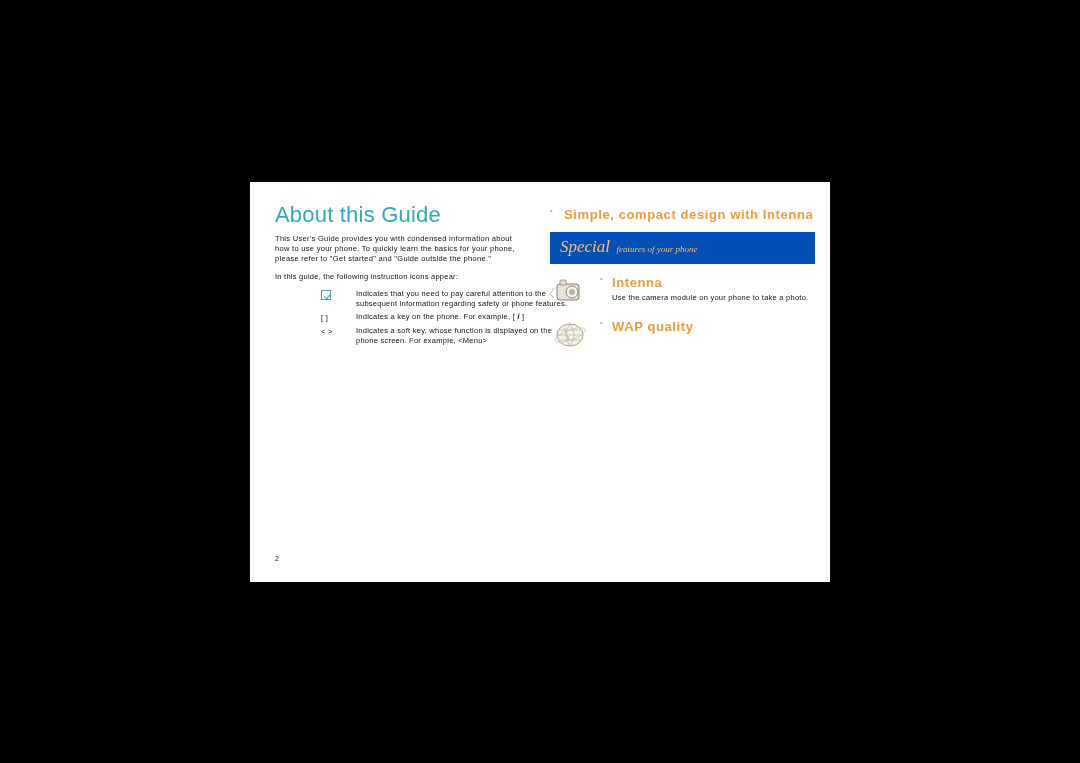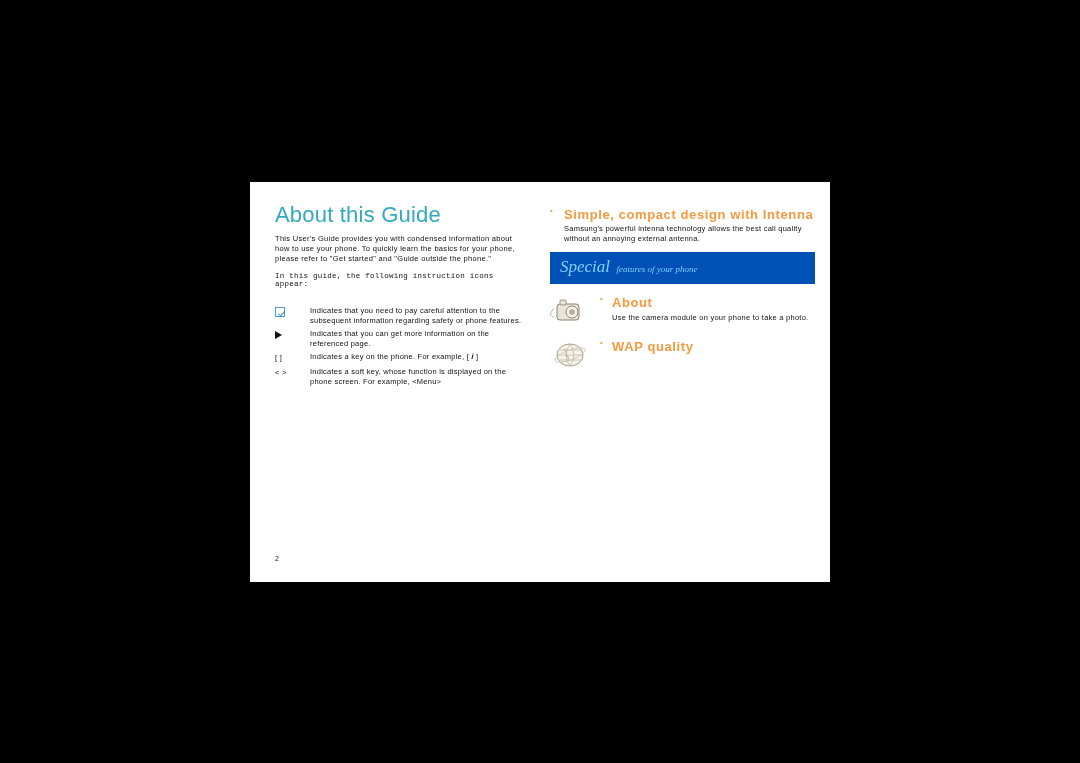--- a/index.html
+++ b/index.html
@@ -41,25 +41,25 @@
     font-size: 7.5px;
     color: #111;
     line-height: 1.35;
     letter-spacing: 0.3px;
     margin-bottom: 8px;
   }
   .sub-line {
     font-size: 7.5px;
     color: #111;
     letter-spacing: 0.25px;
-    margin-bottom: 18px;
-    font-family: Liberation Mono, monospace;
+    margin-bottom: 8px;
   }
   .icon-table {
     width: 100%;
+    margin-left: 46px;
   }
   .icon-row {
     display: flex;
     font-size: 7.5px;
     color: #111;
     letter-spacing: 0.25px;
     line-height: 1.35;
     margin-bottom: 3px;
   }
   .icon-cell {
@@ -106,21 +106,21 @@
     line-height:1.35;
     margin-top:4px;
     margin-bottom:8px;
   }
   .feat-bullet { width:14px; flex-shrink:0; color:#f59a3e; }
   .feat-text { flex:1; }
   .feat-title { color:#f59a3e; font-weight:bold; letter-spacing:0.6px; font-size:13px; display:block; margin-bottom:1px;}
   .feat-desc { color:#111; font-size:7.5px; display:block;}
   .banner {
     background:#0050b5;
-    color:#7dd3fc;
+    color:#fdba74;
     padding:5px 10px 7px 10px;
     margin-bottom:10px;
   }
   .banner-main {
     font-family: Georgia, 'Times New Roman', serif;
     font-style: italic;
     font-size: 17px;
     font-weight: normal;
     letter-spacing: 0px;
   }
@@ -159,40 +159,35 @@
     <h1 class="title-main">About this Guide</h1>
     <p class="intro-text">This User's Guide provides you with condensed information about how to use your phone. To quickly learn the basics for your phone, please refer to "Get started" and "Guide outside the phone."</p>
     <p class="sub-line">In this guide, the following instruction icons appear:</p>
 
     <div class="icon-table">
       <div class="icon-row">
         <div class="icon-cell"><span class="icon-check"></span></div>
         <div class="desc-cell">Indicates that you need to pay careful attention to the subsequent information regarding safety or phone features.</div>
       </div>
       <div class="icon-row">
-        <div class="icon-cell"><span class="icon-arrow"></span></div>
-        <div class="desc-cell">Indicates that you can get more information on the referenced page.</div>
-      </div>
-      <div class="icon-row">
         <div class="icon-cell">[    ]</div>
         <div class="desc-cell">Indicates a key on the phone. For example, [ 𝒊 ]</div>
       </div>
       <div class="icon-row">
         <div class="icon-cell">&lt;    &gt;</div>
         <div class="desc-cell">Indicates a soft key, whose function is displayed on the phone screen. For example, &lt;Menu&gt;</div>
       </div>
     </div>
   </div>
 
   <div class="col-right">
     <div class="feat-intro">
       <div class="feat-bullet">•</div>
       <div class="feat-text">
         <span class="feat-title">Simple, compact design with Intenna</span>
-        <span class="feat-desc">Samsung's powerful intenna technology allows the best call quality without an annoying external antenna.</span>
       </div>
     </div>
 
     <div class="banner">
       <span class="banner-main">Special</span>
       <span class="banner-sub">features of your phone</span>
     </div>
 
     <div class="feat-block">
       <div class="feat-icon-cell">
@@ -200,21 +195,21 @@
           <rect x="7" y="10" width="22" height="16" rx="3" fill="#e8e4dc" stroke="#8a8370" stroke-width="1"></rect>
           <circle cx="22" cy="18" r="6" fill="#f6f3eb" stroke="#8a8370" stroke-width="1"></circle>
           <circle cx="22" cy="18" r="3" fill="#b8b29e"></circle>
           <rect x="10" y="6" width="6" height="5" rx="1" fill="#e8e4dc" stroke="#8a8370" stroke-width="0.8"></rect>
           <path d="M4 14 L0 20 L4 24" fill="none" stroke="#bcb6a2" stroke-width="1"></path>
         </svg>
       </div>
       <div class="feat-body">
         <div class="feat-bullet">•</div>
         <div class="feat-text">
-          <span class="feat-title">About</span>
+          <span class="feat-title">Intenna</span>
           <span class="feat-desc">Use the camera module on your phone to take a photo.</span>
         </div>
       </div>
     </div>
 
     <div class="feat-block">
       <div class="feat-icon-cell">
         <svg viewBox="0 0 40 34">
           <ellipse cx="20" cy="17" rx="13" ry="11" fill="#f6f3eb" stroke="#a8a28e" stroke-width="1"></ellipse>
           <path d="M20 6 Q28 17 20 28 Q12 17 20 6" fill="none" stroke="#bcb6a2" stroke-width="0.8"></path>

